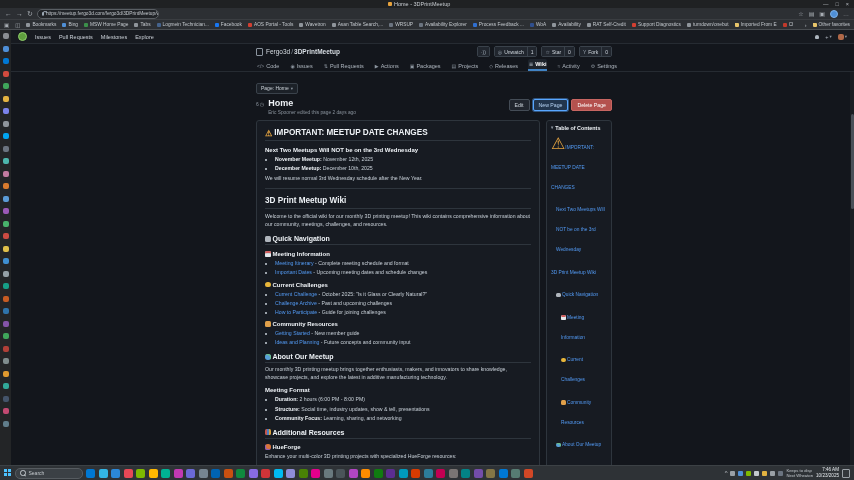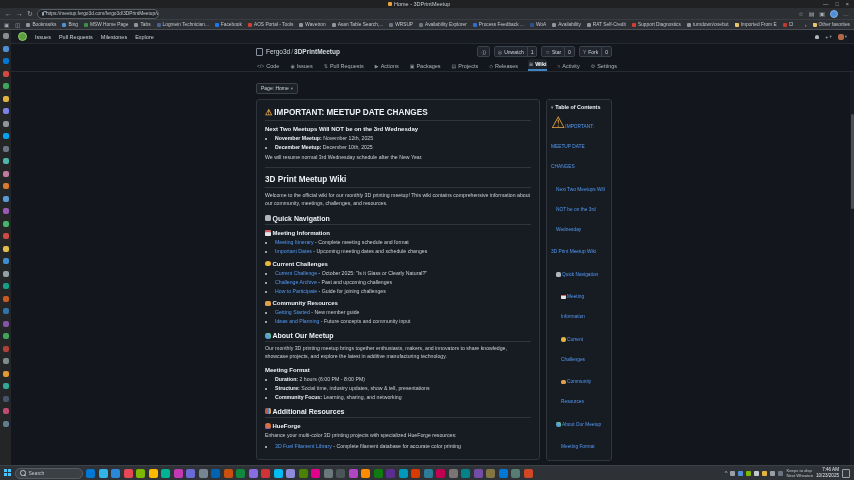--- a/index.html
+++ b/index.html
@@ -387,20 +387,35 @@
             <span>Settings</span>
           </div>
         </div>
 
       <div class="pagebody">
         <div class="container">
           <div class="pagesel">
             <span>Page: Home</span>
               <span class="caret">▾</span>
           </div>
+          <div class="wikihead">
+            <span class="rev">
+              <span>6</span>
+                <span>◷</span>
+            </span>
+            <div class="wtitles">
+              <div class="h">Home</div>
+              <div class="sub">Eric Spooner edited this page 2 days ago</div>
+            </div>
+            <div class="wactions">
+              <span class="btn plain">Edit</span>
+              <span class="btn primary">New Page</span>
+              <span class="btn danger">Delete Page</span>
+            </div>
+          </div>
           <div class="contentrow">
             <div class="markdown" id="markdown">
                 <div class="h1">
                   <span class="warn">⚠</span>
                   <span>IMPORTANT: MEETUP DATE CHANGES</span>
                 </div>
                 <div class="h3">
                   <span>Next Two Meetups Will NOT be on the 3rd Wednesday</span>
                 </div>
                 <ul class="md-ul">

